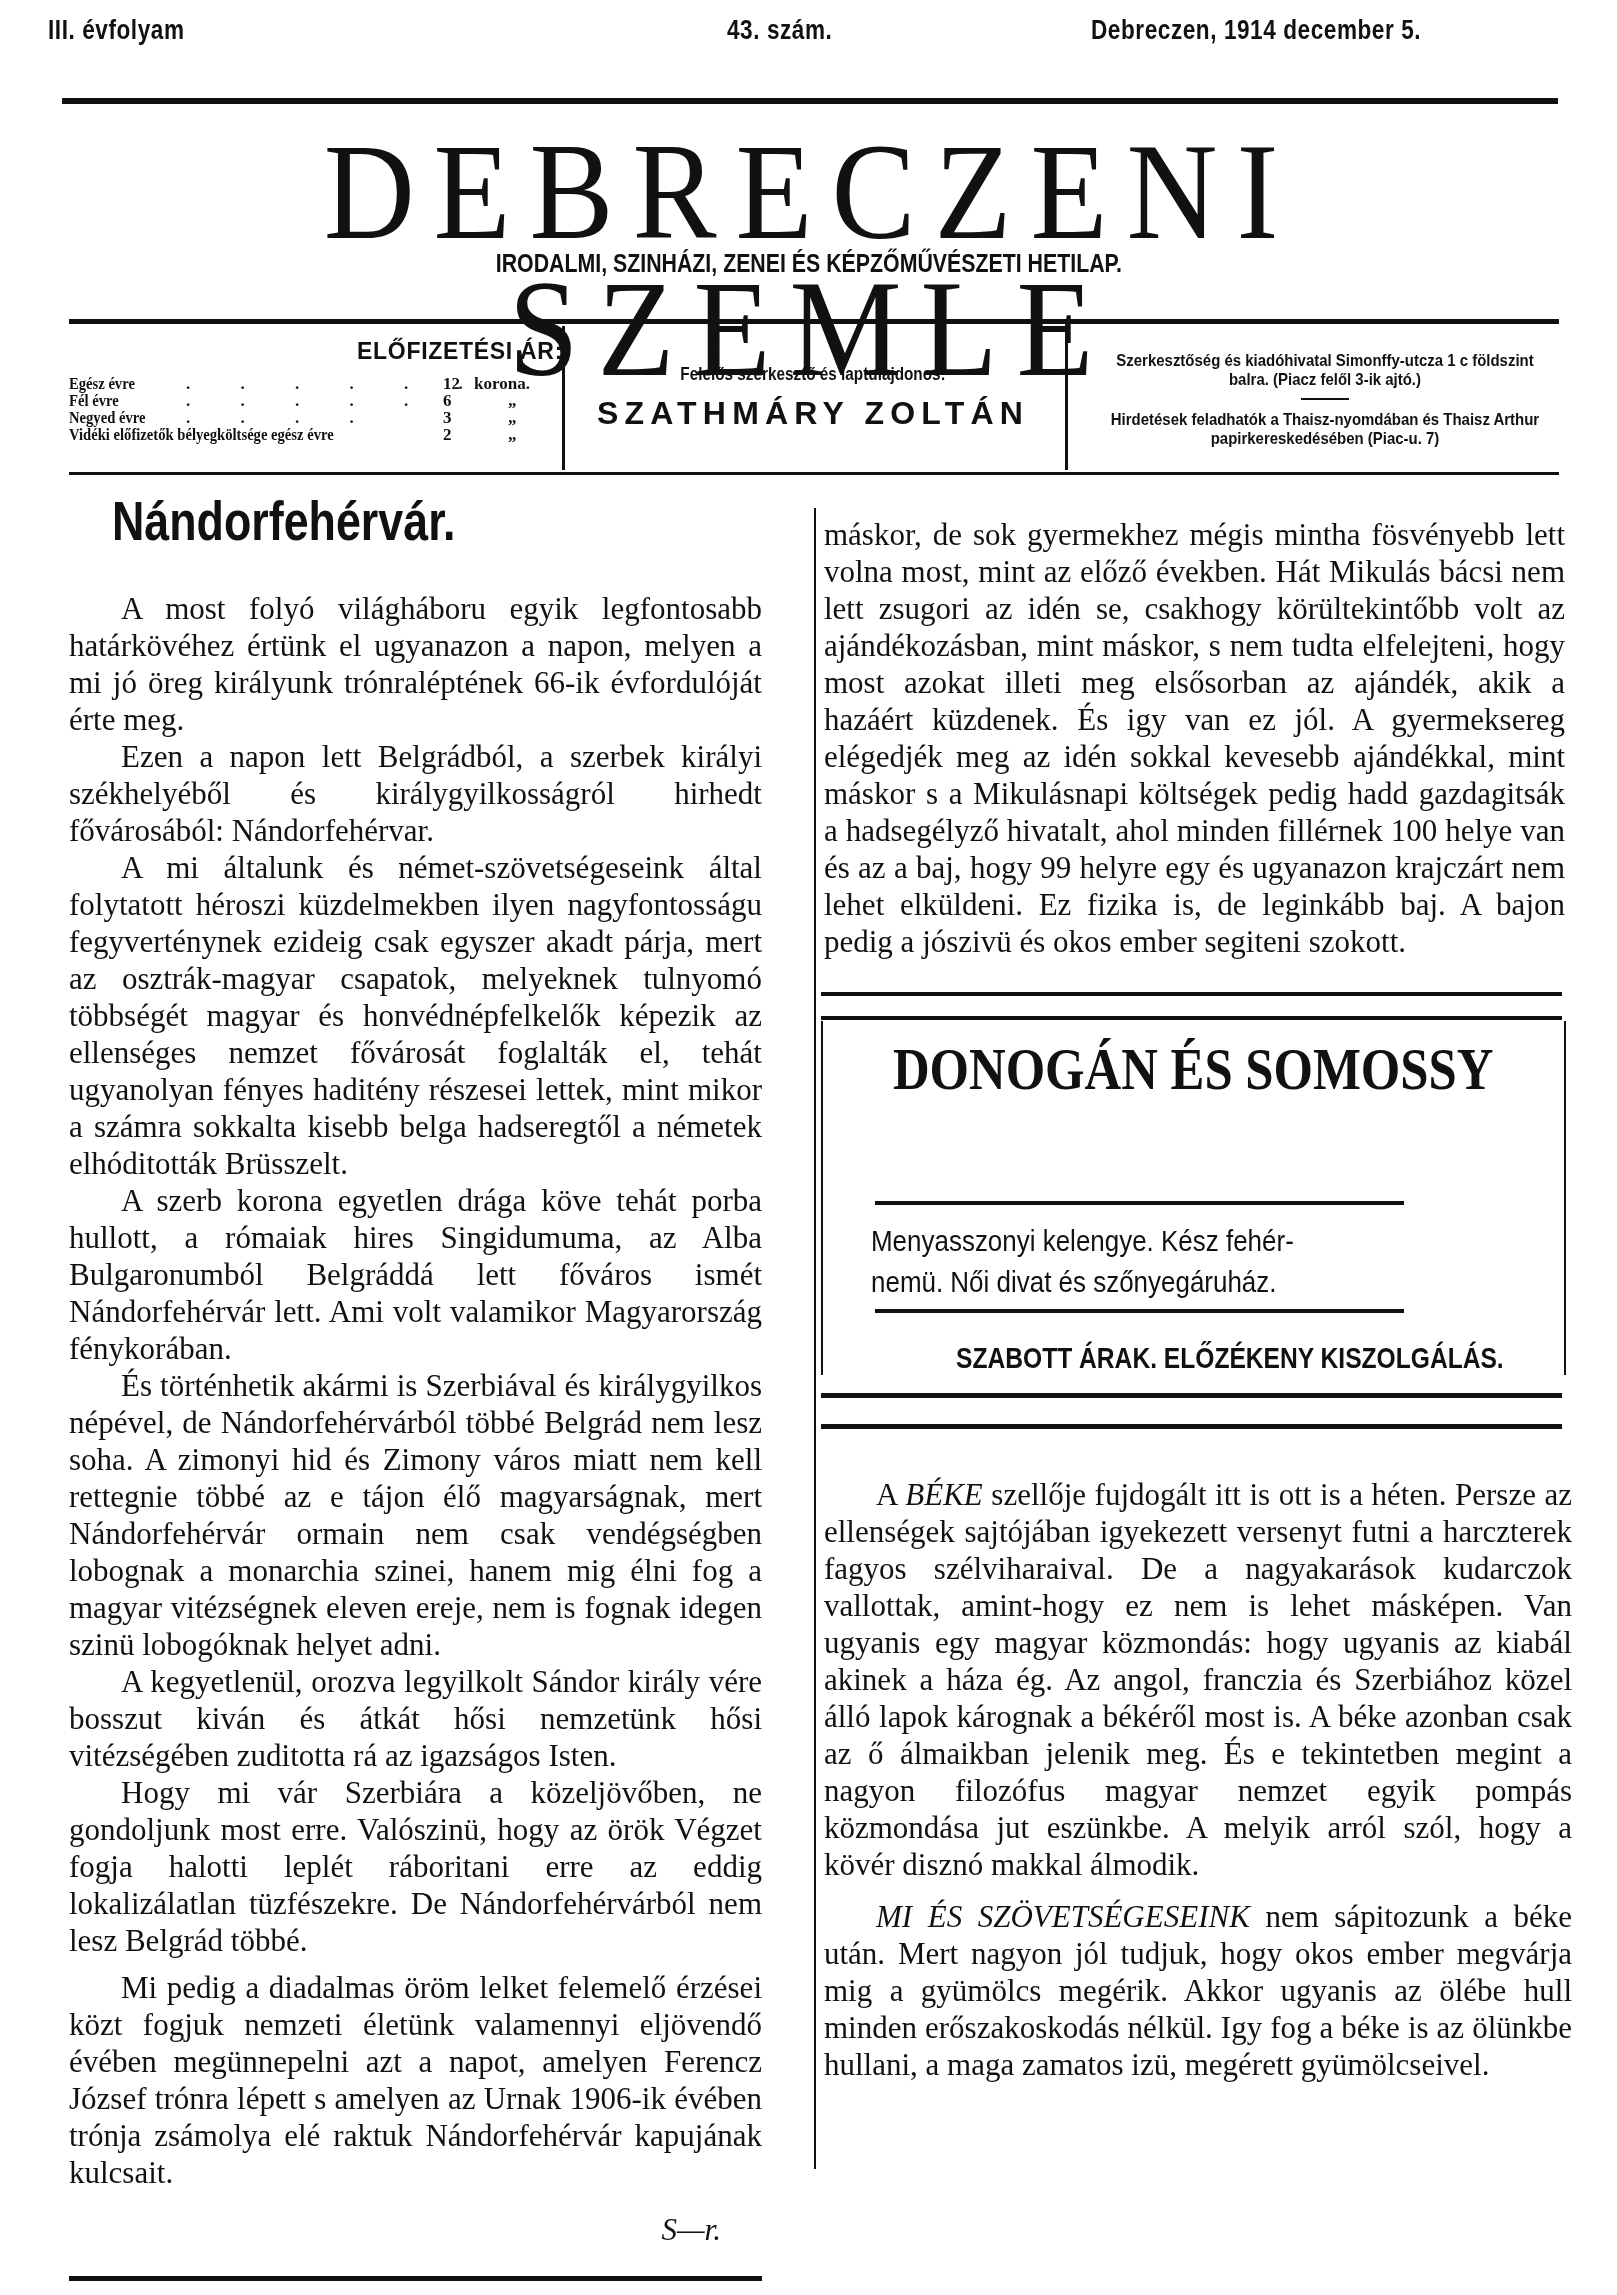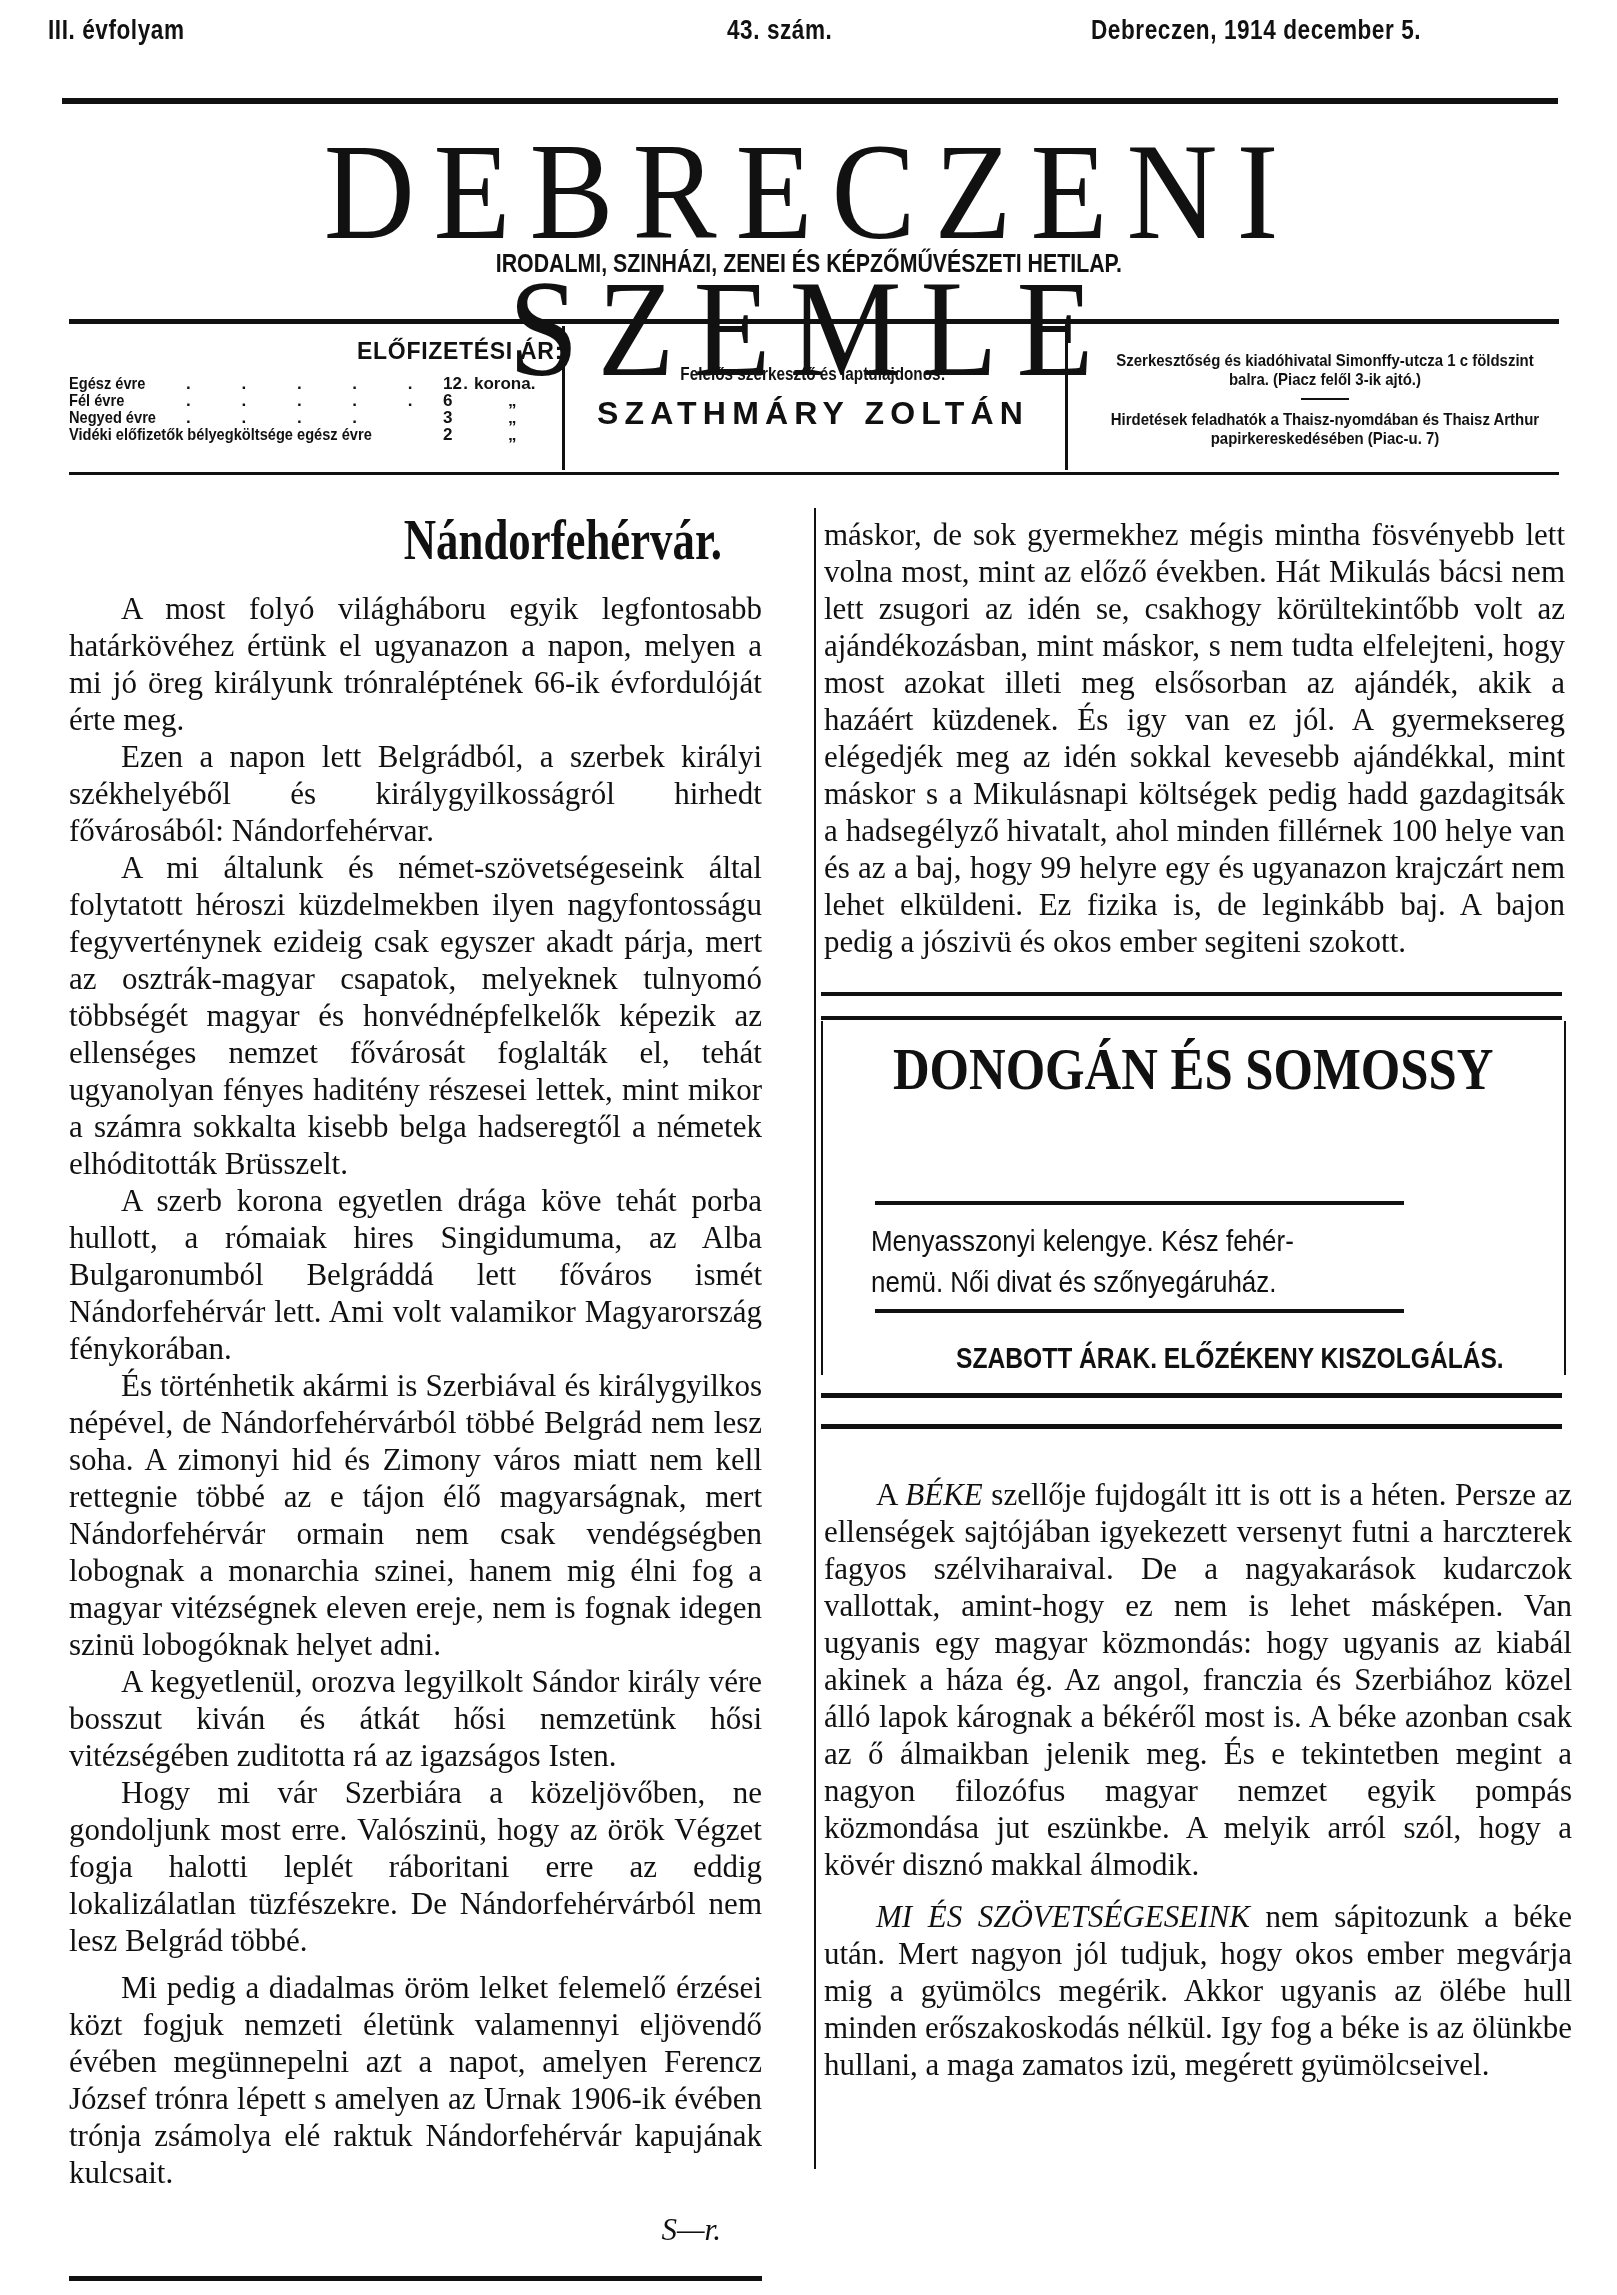--- a/index.html
+++ b/index.html
@@ -16,38 +16,38 @@
 
   
   .masthead { top: 124px; left: 69px; width: 1483px; text-align: center; font-family: "Liberation Serif", serif; font-size: 137px; line-height: 137px; letter-spacing: 20.6px; font-weight: normal; transform: scaleX(1.0); }
   .mast-inner { display: inline-block; transform: scaleX(0.92); transform-origin: center; }
   .subtitle { top: 248px; left: 0; width: 1617px; text-align: center; font-family: "Liberation Sans", sans-serif; font-weight: bold; font-size: 26px; }
   .subtitle span { display: inline-block; transform: scaleX(0.82); }
 
   
   .box { position: absolute; top: 323px; height: 151px; }
   .sub-title { font-family: "Liberation Sans", sans-serif; font-weight: bold; font-size: 23px; text-align: right; margin-top: 15px; letter-spacing: 0.7px; }
-  .price-row { font-family: Liberation Sans, sans-serif; font-weight: bold; font-size: 17px; line-height: 17px; position: relative; height: 17px; }
+  .price-row { font-family: Liberation Serif, serif; font-weight: bold; font-size: 17px; line-height: 17px; position: relative; height: 17px; }
   .price-row .lbl { position: absolute; left: 0; transform: scaleX(0.86); transform-origin: left; }
   .price-row .dots { position: absolute; left: 117px; letter-spacing: 23px; }
   .price-row .amt { position: absolute; left: 374px; }
   .price-row .unit { position: absolute; left: 405px; }
   .editor-label { font-family: "Liberation Sans", sans-serif; font-weight: bold; font-size: 18px; text-align: center; margin-top: 41px; transform: scaleX(0.85); }
   .editor-name { font-family: "Liberation Sans", sans-serif; font-weight: 900; font-size: 32px; text-align: center; margin-top: 9.6px; letter-spacing: 6.2px; }
   .office { font-family: "Liberation Sans", sans-serif; font-weight: bold; font-size: 17px; line-height: 19px; text-align: center; margin-top: 27.5px; }
   .office p { margin: 0; transform: scaleX(0.88); }
   .office .sep { width: 48px; height: 2.1px; background: #111; margin: 9.6px auto; }
 
   
   .col { position: absolute; font-size: 31px; line-height: 37px; text-align: justify; }
   .col p { margin: 0; }
   .col .ind { text-indent: 52px; }
   .col-left { left: 69px; top: 590px; width: 693px; }
   .col-right { left: 824px; top: 516px; width: 748px; }
-  .headline { position: absolute; top: 508px; left: 69px; width: 693px; text-align: right; font-family: Liberation Serif, serif; font-weight: bold; font-size: 56px; }
+  .headline { position: absolute; top: 488px; left: 69px; width: 693px; text-align: left; font-family: Liberation Sans, sans-serif; font-weight: bold; font-size: 56px; }
   .headline span { display: inline-block; transform: scaleX(0.8); }
   .signature { text-align: right; font-style: italic; padding-right: 41px; margin-top: 20.6px !important; }
   .coldiv { position: absolute; left: 814px; top: 508px; width: 2.1px; background: #111; height: 1661px; }
   em.caps { font-style: italic; }
 
   
   .ad { position: absolute; left: 821px; top: 1021px; width: 741px; height: 354px; border-left: 2.7px solid #111; border-right: 2.7px solid #111; }
   .ad-title { position: absolute; top: 13.7px; left: 0; width: 100%; text-align: center; font-family: "Liberation Serif", serif; font-weight: bold; font-size: 59px; line-height: 69px; }
   .ad-title span { display: inline-block; transform: scaleX(0.86); }
   .ad-addr { position: absolute; top: 96px; left: 0; width: 100%; text-align: center; font-family: "Liberation Sans", sans-serif; font-weight: 900; font-size: 26px; letter-spacing: 1.4px; }

